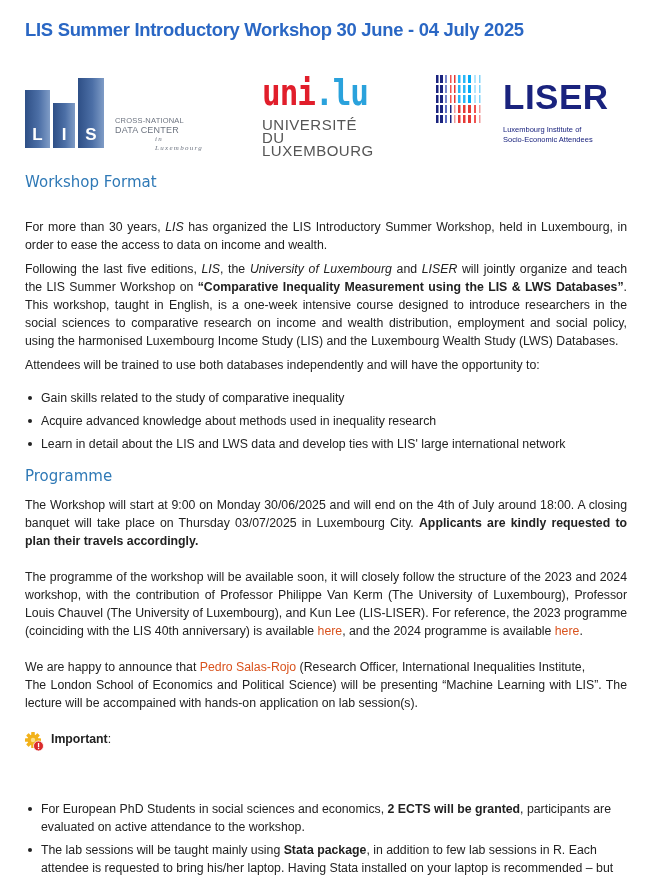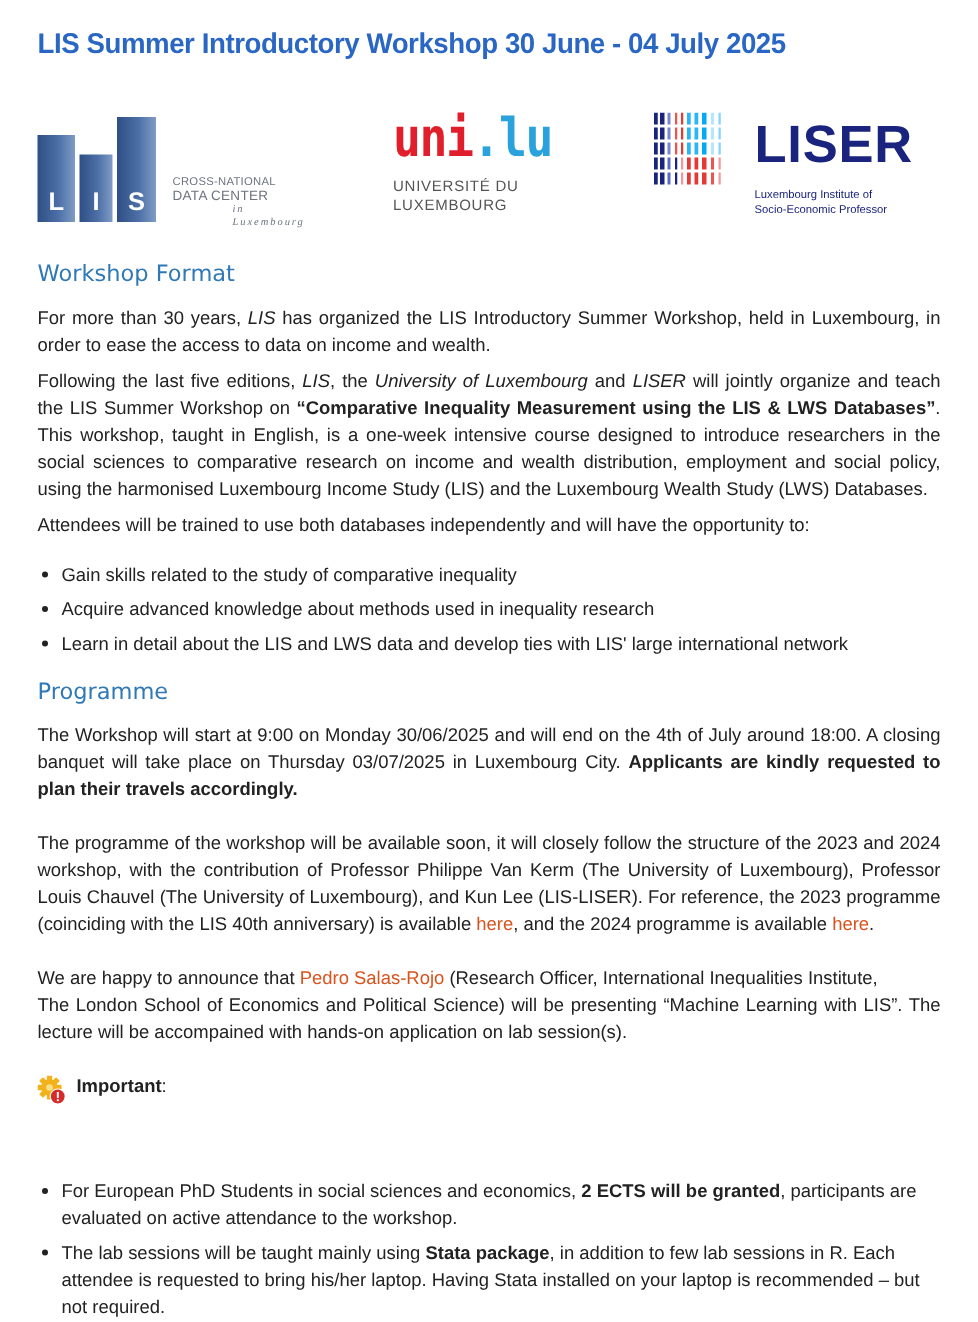--- a/index.html
+++ b/index.html
@@ -37,21 +37,21 @@
     .lis-text {
       position: absolute; left: 90px; top: 43px;
       font-size: 7.5px; line-height: 9px; color: #6d7480; letter-spacing: 0.2px;
     }
     .lis-text .l3 { font-family: Liberation Serif, serif; font-style: italic; letter-spacing: 1.3px; font-size: 7px; padding-left: 40px; }
 
     .logo-uni { left: 262px; top: 75px; width: 95px; height: 72px; }
     .uni-mark { font-family: "DejaVu Sans Mono", monospace; font-weight: bold; font-size: 31px; line-height: 31px; letter-spacing: -1px; transform: scaleY(1.15); transform-origin: top left; }
     .uni-red { color: #e11e2b; }
     .uni-blue { color: #2aa2dc; }
-    .uni-text { margin-top: 7px; font-size: 10px; line-height: 13px; color: #555; letter-spacing: 0.5px; }
+    .uni-text { margin-top: 7px; font-size: 15px; line-height: 13px; color: #555; letter-spacing: 0.5px; }
 
     .logo-liser { left: 436px; top: 73px; width: 195px; height: 75px; }
     .liser-bars { position: absolute; left: 0; top: 2px; width: 60px; height: 50px; }
     .liser-word {
       position: absolute; left: 67px; top: 4px;
       font-size: 35px; font-weight: bold; color: #1a237e; letter-spacing: 0.5px; line-height: 40px;
     }
     .liser-sub { position: absolute; left: 67px; top: 52px; font-size: 7.5px; line-height: 10px; color: #1a237e; }
 
     
@@ -161,29 +161,29 @@
           <rect x="22" y="40" width="2.5" height="8" fill="#e53935"></rect>
           <rect x="27" y="40" width="2.5" height="8" fill="#e53935"></rect>
           <rect x="32" y="40" width="3" height="8" fill="#e53935"></rect>
           <rect x="38" y="40" width="2" height="8" fill="#ef5350"></rect>
           <rect x="43" y="40" width="1.5" height="8" fill="#ef9a9a"></rect>
         </g>
     </svg>
     <div class="liser-word">LISER</div>
     <div class="liser-sub">
       <div>Luxembourg Institute of</div>
-      <div>Socio-Economic Professor</div>
+      <div>Socio-Economic Attendees</div>
     </div>
   </div>
 
   <div class="content">
 
     <h2 class="section">Workshop Format</h2>
 
-    <p class="body" style="margin-top:11px;"><span>For more than 30 years, </span><em>LIS</em><span> has organized the LIS Introductory Summer Workshop, held in Luxembourg, in order to ease the access to data on income and wealth.</span></p>
+    <p class="body" style="margin-top:26px;"><span>For more than 30 years, </span><em>LIS</em><span> has organized the LIS Introductory Summer Workshop, held in Luxembourg, in order to ease the access to data on income and wealth.</span></p>
 
     <p class="body" style="margin-top:6px;"><span>Following the last five editions, </span><em>LIS</em><span>, the </span><em>University of Luxembourg</em><span> and </span><em>LISER</em><span> will jointly organize and teach the LIS Summer Workshop on </span><strong>“Comparative Inequality Measurement using the LIS &amp; LWS Databases”</strong><span>. This workshop, taught in English, is a one-week intensive course designed to introduce researchers in the social sciences to comparative research on income and wealth distribution, employment and social policy, using the harmonised Luxembourg Income Study (LIS) and the Luxembourg Wealth Study (LWS) Databases.</span></p>
 
     <p class="body" style="margin-top:6px;">Attendees will be trained to use both databases independently and will have the opportunity to:</p>
 
     <ul class="bullets" style="margin-top:15px;">
       <li style="margin-bottom:5px;">Gain skills related to the study of comparative inequality</li>
       <li style="margin-bottom:5px;">Acquire advanced knowledge about methods used in inequality research</li>
       <li>Learn in detail about the LIS and LWS data and develop ties with LIS' large international network</li>
     </ul>

